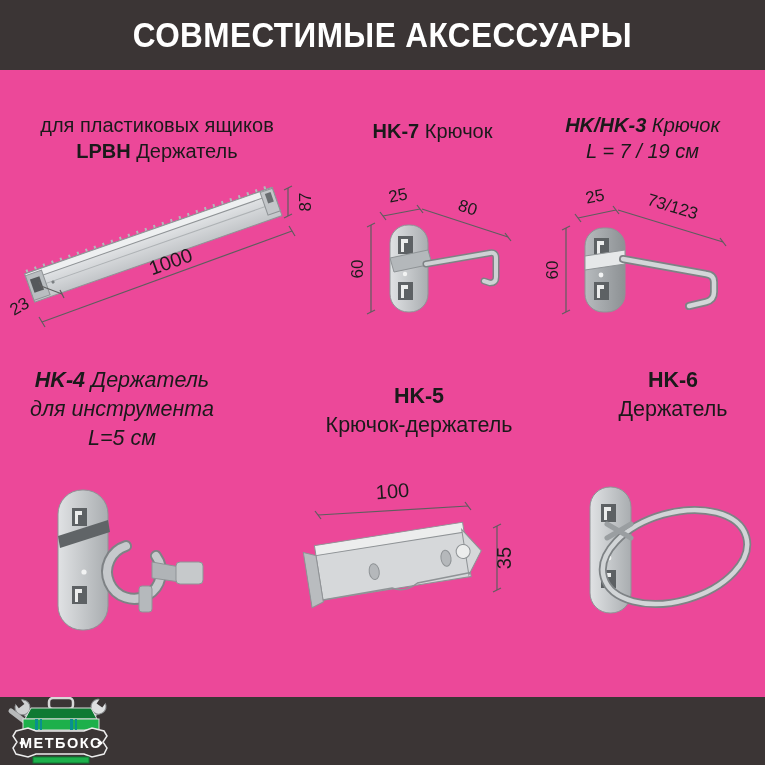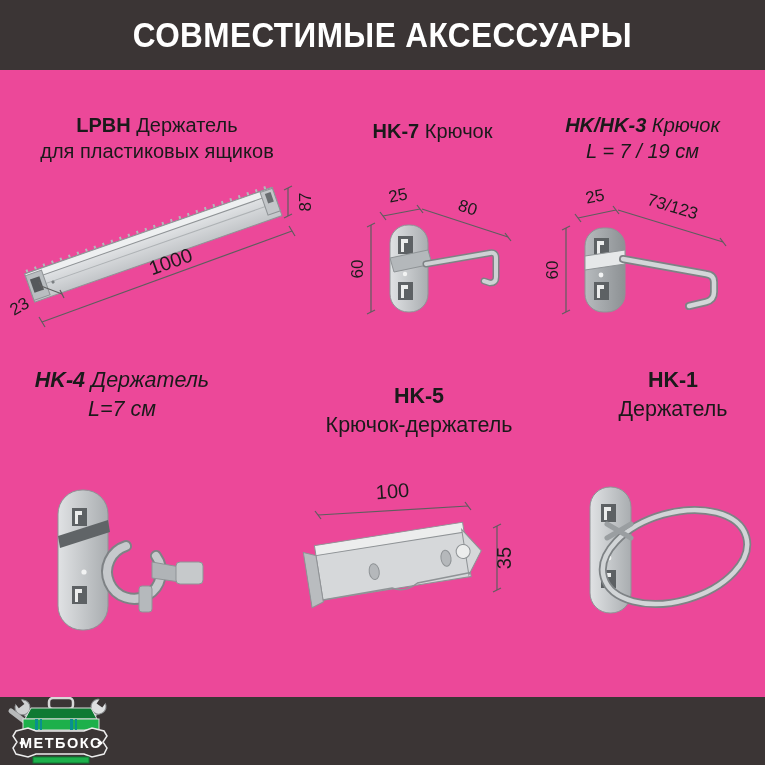--- a/index.html
+++ b/index.html
@@ -42,45 +42,46 @@
 </head>
 <body>
 
 <div class="page">
 
   <div class="header">
     <h1>СОВМЕСТИМЫЕ АКСЕССУАРЫ</h1>
   </div>
 
   <div class="plabel row1" id="lbl-lpbh">
+    <div>для пластиковых ящиков</div>
     <div><b>LPBH</b> <span>Держатель</span></div>
-    <div>для пластиковых ящиков</div>
   </div>
 
   <div class="plabel row1" id="lbl-hk2">
     <div><b>HK-7</b> <span>Крючок</span></div>
   </div>
 
   <div class="plabel row1" id="lbl-hk3">
     <div><b>HK/HK-3</b> <span>Крючок</span></div>
     <div>L = 7 / 19 см</div>
   </div>
 
   <div class="plabel row2" id="lbl-hk4">
     <div><b>HK-4</b> <span>Держатель</span></div>
-    <div>L=7 см</div>
+    <div>для инструмента</div>
+    <div>L=5 см</div>
   </div>
 
   <div class="plabel row2" id="lbl-hk5">
     <div><b>HK-5</b></div>
     <div>Крючок-держатель</div>
   </div>
 
   <div class="plabel row2" id="lbl-hk6">
-    <div><b>HK-1</b></div>
+    <div><b>HK-6</b></div>
     <div>Держатель</div>
   </div>
 
   <svg class="drawing" id="dr-lpbh" width="335" height="150" viewBox="0 0 335 150">
     <defs>
       <linearGradient id="railg" x1="0" y1="0" x2="0" y2="1">
         <stop offset="0" stop-color="#e8eaec"></stop>
           <stop offset="1" stop-color="#c2c5c8"></stop>
       </linearGradient>
     </defs>

